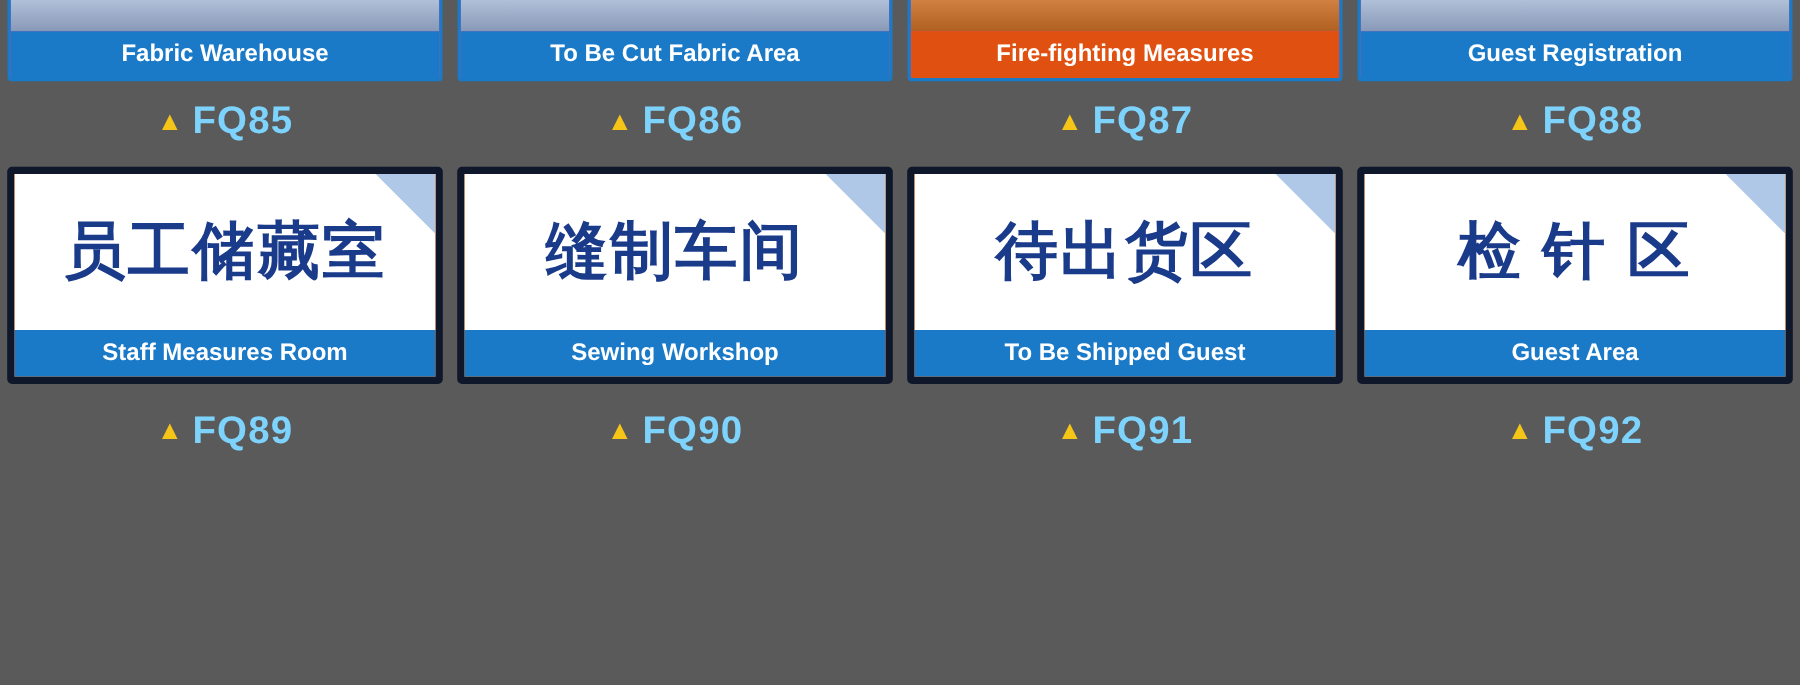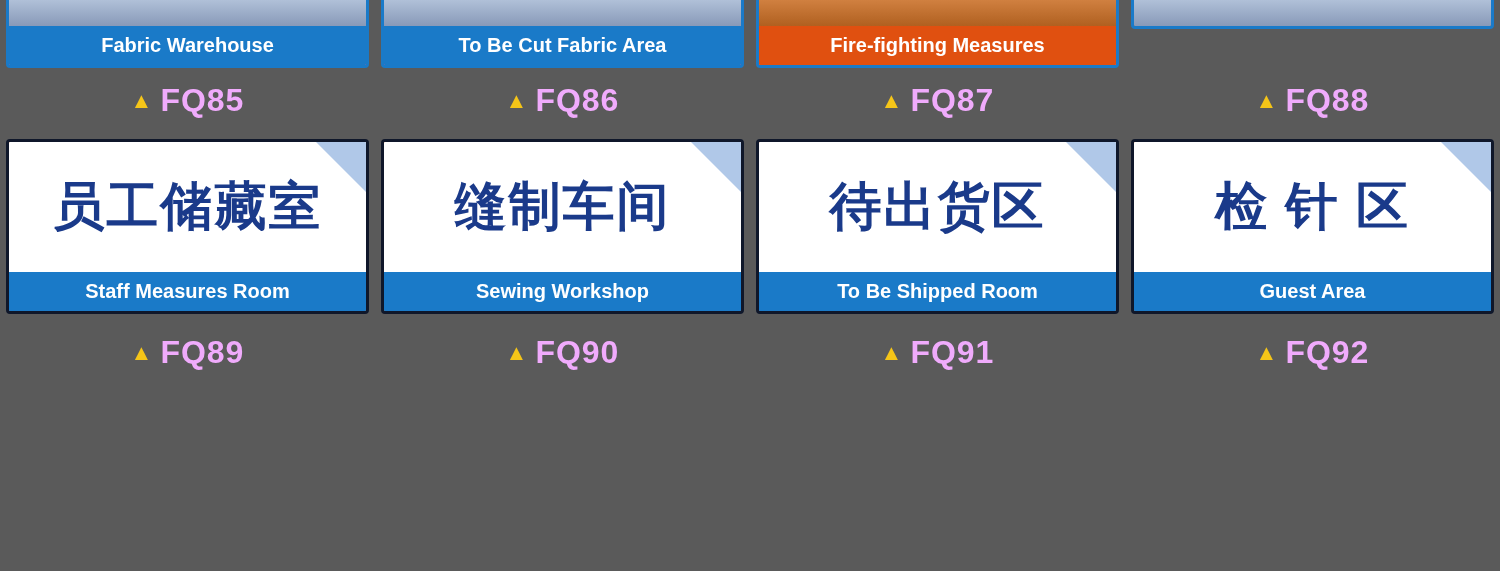--- a/index.html
+++ b/index.html
@@ -14,21 +14,21 @@
       flex-direction: column;
       padding: 0;
     }
 
     
     .card {
       margin: 6px;
       border-radius: 4px;
       overflow: hidden;
       background: #f97316;
-      border: 3px solid #0f172a;
+      border: 6px solid #0f172a;
       position: relative;
     }
 
     
     .card-chinese {
       background: white;
       height: 130px;
       display: flex;
       align-items: center;
       justify-content: center;
@@ -81,21 +81,21 @@
     }
 
     .arrow-icon {
       color: #f5c518;
       font-size: 22px;
     }
 
     .code-text {
       font-size: 32px;
       font-weight: 900;
-      color: #f0abfc;
+      color: #7dd3fc;
       letter-spacing: 1px;
     }
 
     
     .card-partial {
       margin: 0 6px 0 6px;
       border-radius: 0 0 4px 4px;
       overflow: hidden;
       background: #ec4899;
       border: 3px solid #1a7ac8;
@@ -141,20 +141,21 @@
   <div>
     <div class="card-partial">
       <div class="card-partial-image" style="height:26px; background: linear-gradient(180deg,#d08040 0%, #b06020 100%);"></div>
       <div class="card-label label-orange">Fire-fighting Measures</div>
     </div>
   </div>
 
   <div>
     <div class="card-partial">
       <div class="card-partial-image" style="height:26px; background: linear-gradient(180deg,#b0c0d8 0%, #8899b8 100%);"></div>
+      <div class="card-label label-blue">Guest Registration</div>
     </div>
   </div>
 
 </div>
 
 <div class="code-row">
   <div class="code-cell">
     <span class="arrow-icon">▲</span>
     <span class="code-text">FQ85</span>
   </div>
@@ -184,21 +185,21 @@
   <div>
     <div class="card">
       <div class="card-chinese">缝制车间</div>
       <div class="card-label label-blue">Sewing Workshop</div>
     </div>
   </div>
 
   <div>
     <div class="card">
       <div class="card-chinese">待出货区</div>
-      <div class="card-label label-blue">To Be Shipped Room</div>
+      <div class="card-label label-blue">To Be Shipped Guest</div>
     </div>
   </div>
 
   <div>
     <div class="card">
       <div class="card-chinese">检 针 区</div>
       <div class="card-label label-blue">Guest Area</div>
     </div>
   </div>
 

